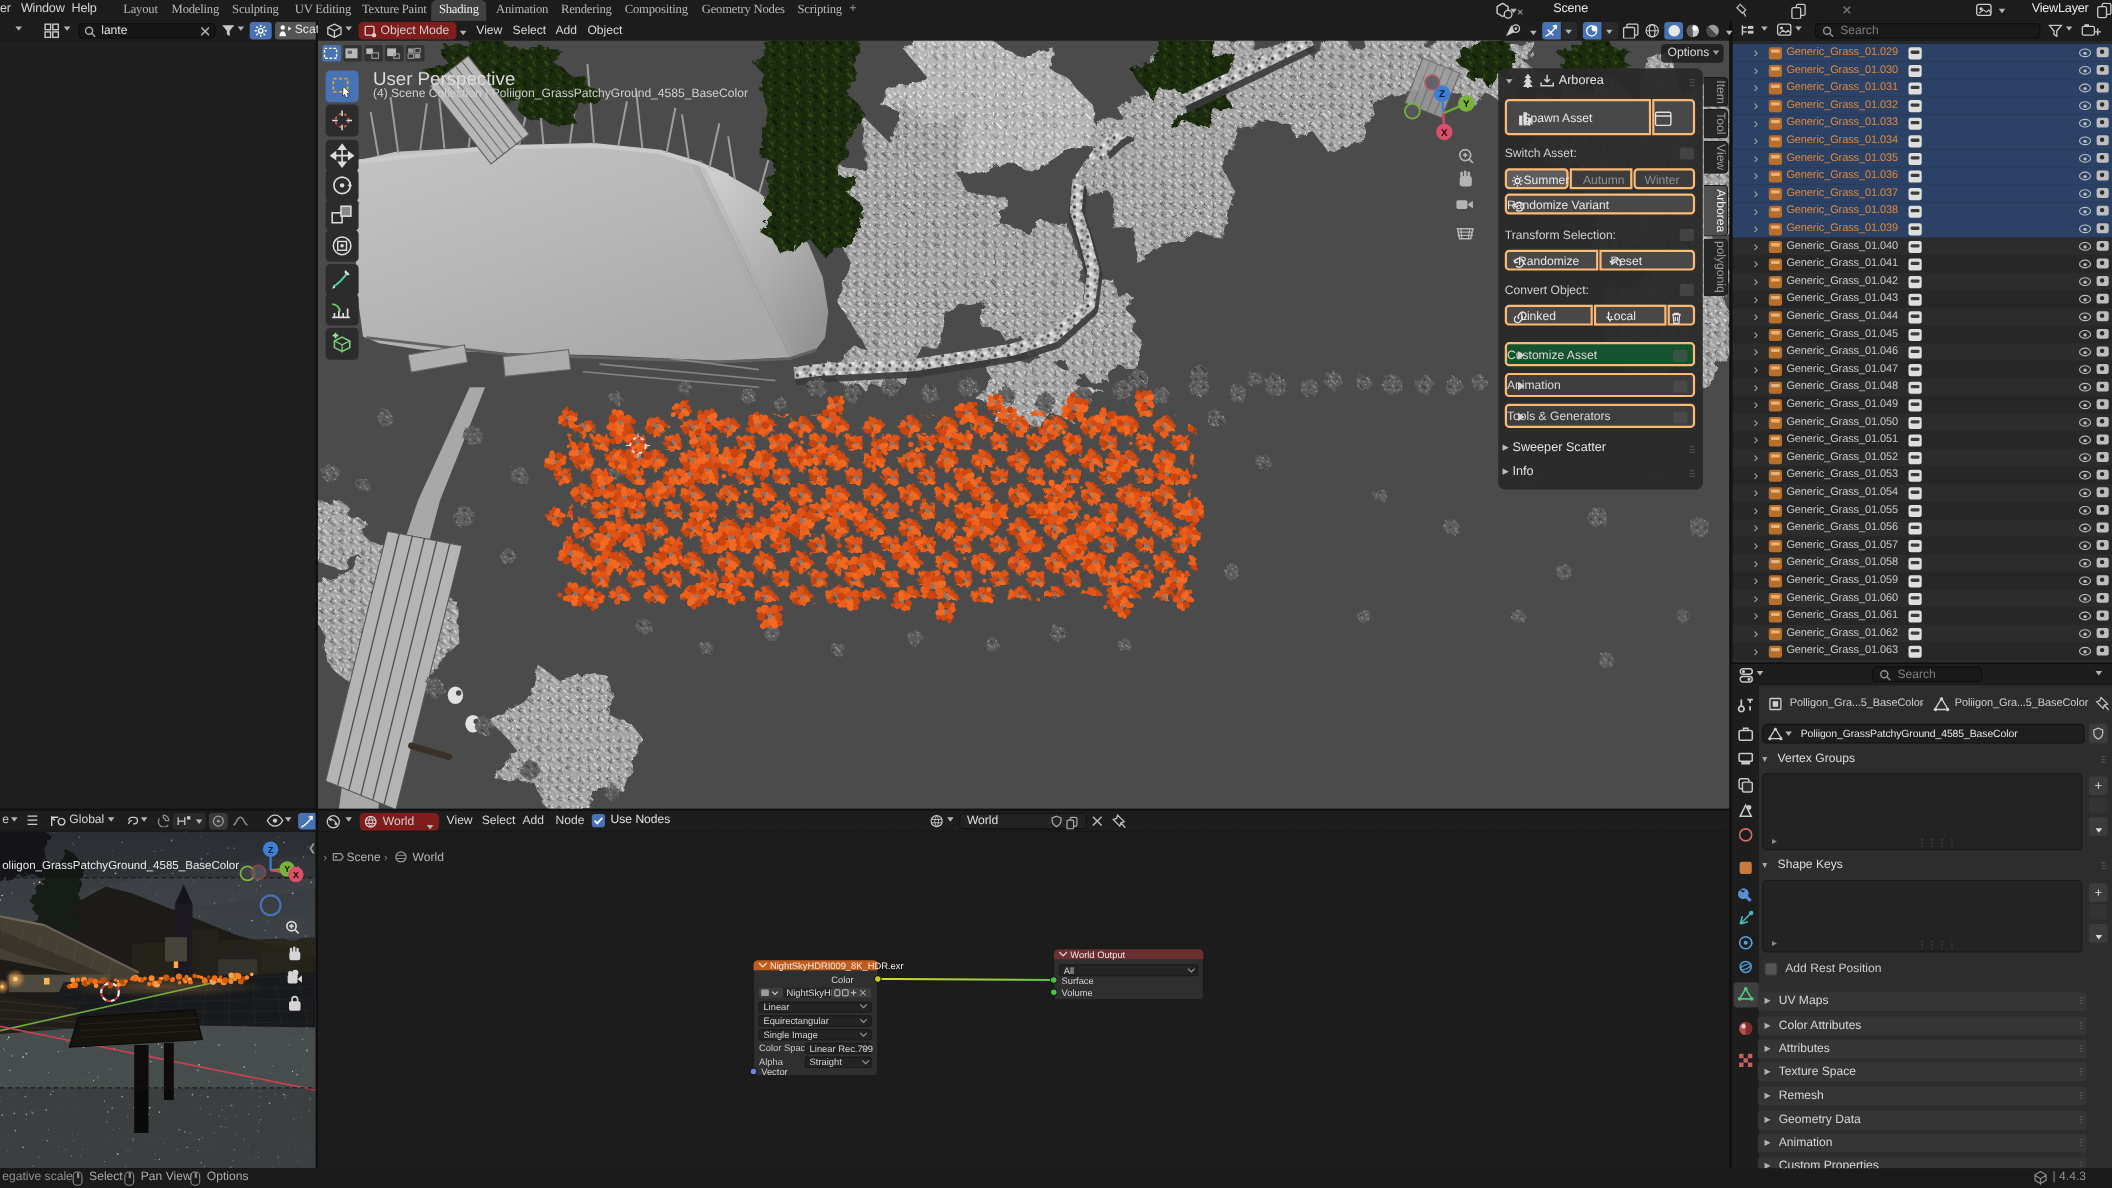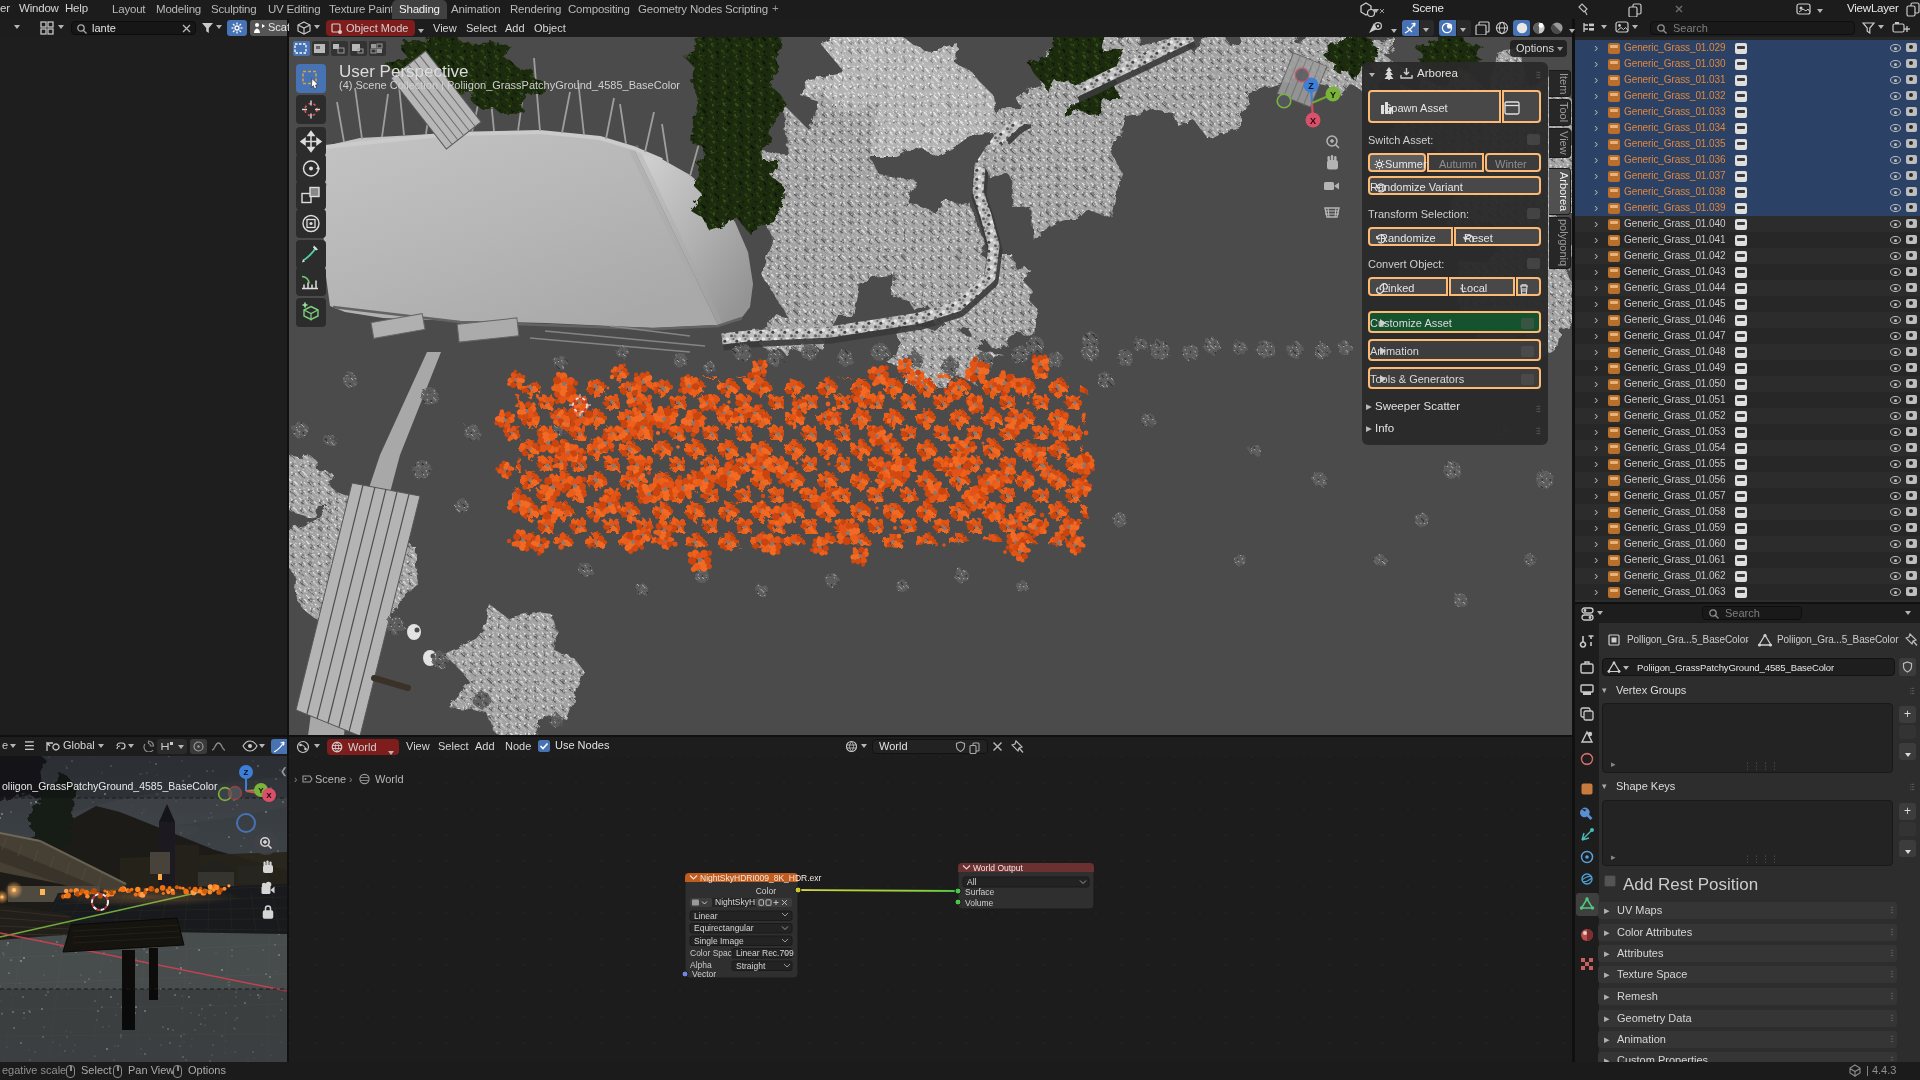--- a/index.html
+++ b/index.html
@@ -2,21 +2,21 @@
 <html><head><meta charset="utf-8">
 <style>
 * { margin:0; padding:0; box-sizing:border-box; }
 html,body { width:1920px; height:1080px; overflow:hidden; background:#101010; font-family:"Liberation Sans",sans-serif; -webkit-font-smoothing:antialiased; }
 .abs { position:absolute; }
 #page { position:relative; width:1920px; height:1080px; }
 
 
 #topbar { left:0; top:0; width:1920px; height:19px; background:#1c1c1c; color:#d5d5d5; font-size:11.5px; letter-spacing:-0.2px; }
 #topbar .menu { position:absolute; top:2px; }
-.wtab { position:absolute; top:0; height:19px; line-height:19px; padding:0 7px; color:#b8b8b8; font-size:11.5px; letter-spacing:-0.2px; border-radius:5px 5px 0 0; }
+.wtab { position:absolute; top:0; height:19px; line-height:19px; padding:0 7px; color:#b8b8b8; font-size:11.5px; letter-spacing:-0.2px; border-radius:5px 5px 0 0;font-family:Liberation Serif, serif; }
 .wtab.on { background:#414141; color:#f0f0f0; }
 
 .hdr { background:#1d1d1d; }
 .hdr, .hdr * { color:#cfcfcf; font-size:11px; }
 .ddbox { position:absolute; background:#7f1d1d; border-radius:4px; height:16px; line-height:16px; }
 .caret { display:inline-block; width:0; height:0; border-left:3.5px solid transparent; border-right:3.5px solid transparent; border-top:4px solid #b5b5b5; vertical-align:middle; }
 .menuitem { position:absolute; top:0; height:18px; line-height:18px; color:#d6d6d6; }
 
 
 #ol-body { left:1575px; top:37px; width:345px; height:565px; background:#272727; overflow:hidden; padding-top:3px; }
@@ -33,21 +33,21 @@
 .oleye { position:absolute; left:315px; top:4px; }
 .olcam { position:absolute; left:331px; top:3px; }
 .eye { display:block; width:11px; height:8px; border:1.2px solid #bdbdbd; border-radius:50%; position:relative; }
 .eye:after { content:""; position:absolute; left:2.8px; top:1.6px; width:3px; height:3px; background:#bdbdbd; border-radius:50%; }
 .cam { display:block; width:11px; height:9px; background:#bdbdbd; border-radius:2px; position:relative; }
 .cam:after { content:""; position:absolute; left:3px; top:2px; width:4px; height:4px; background:#272727; border-radius:50%; }
 
 
 #props { left:1575px; top:604px; width:345px; height:458px; background:#2d2d2d; }
 #props .tabs { position:absolute; left:0; top:19px; width:24px; height:439px; background:#1d1d1d; }
-.ptext { color:#cccccc; font-size:17px; }
+.ptext { color:#cccccc; font-size:11px; }
 .pfield { position:absolute; background:#1e1e1e; border:1px solid #121212; border-radius:4px; color:#dedede; font-size:11px; }
 .listbox { position:absolute; left:27px; width:291px; background:#232323; border:1px solid #191919; border-radius:4px; }
 .sqbtn { position:absolute; left:324px; width:17px; height:17px; background:#3c3c3c; border-radius:3px; color:#ddd; font-size:12px; text-align:center; line-height:16px; }
 .prow { position:absolute; left:23px; width:299px; height:17px; background:#353535; border-radius:3px; color:#d6d6d6; font-size:11px; line-height:17px; padding-left:19px; }
 .prow .tri { position:absolute; left:6px; color:#b0b0b0; }
 .grip { position:absolute; right:4px; color:#5c5c5c; font-size:9px; letter-spacing:-1px; }
 .sechdr { position:absolute; left:23px; color:#dcdcdc; font-size:11px; }
 
 
 #npanel { left:1362px; top:62px; width:186px; height:383px; background:rgba(42,42,42,0.96); border-radius:6px; color:#d8d8d8; font-size:11px; }

